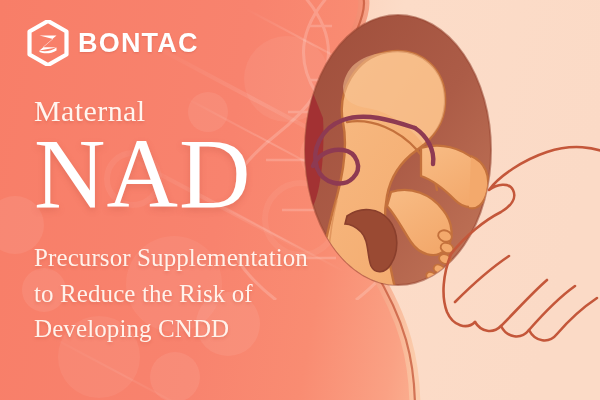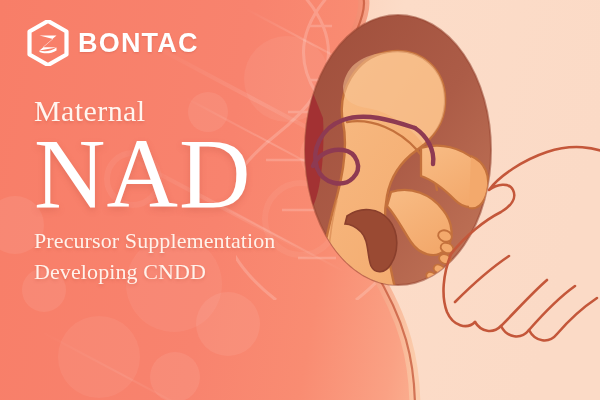--- a/index.html
+++ b/index.html
@@ -57,22 +57,22 @@
     font-size:30px;color:#FFF5EF;line-height:1;
     letter-spacing:.4px;
     text-shadow:0 2px 3px rgba(185,72,56,.28);
   }
   .bigword{
     font-size:99px;line-height:.96;color:#FFFFFF;
     letter-spacing:1px;margin-top:0;
     text-shadow:0 3px 6px rgba(180,70,55,.26);
   }
   .subline{
-    margin-top:4px;
-    font-size:22px;line-height:1.42;color:#FFF2EB;
+    margin-top:19px;
+    font-size:25px;line-height:1.42;color:#FFF2EB;
     letter-spacing:.1px;
     text-shadow:0 2px 3px rgba(185,72,56,.26);
   }
   .subline div{white-space:nowrap;}
 </style>
 </head>
 <body>
 
 <div class="banner">
 
@@ -242,17 +242,18 @@
       <path d="M12.5 30.5 C 18 32, 25 31, 29.5 27.5 L29.5 30.5 C 24 34, 17 34, 12.5 32 Z" fill="#FFFFFF"></path>
     </svg>
     <span class="logo-text">BONTAC</span>
   </div>
 
   <div class="copy">
     <div class="kicker">Maternal</div>
     <div class="bigword">NAD</div>
     <div class="subline">
       <div>Precursor Supplementation</div>
+      <div>to Reduce the Risk of</div>
       <div>Developing CNDD</div>
     </div>
   </div>
 
 </div>
 
 </body></html>

